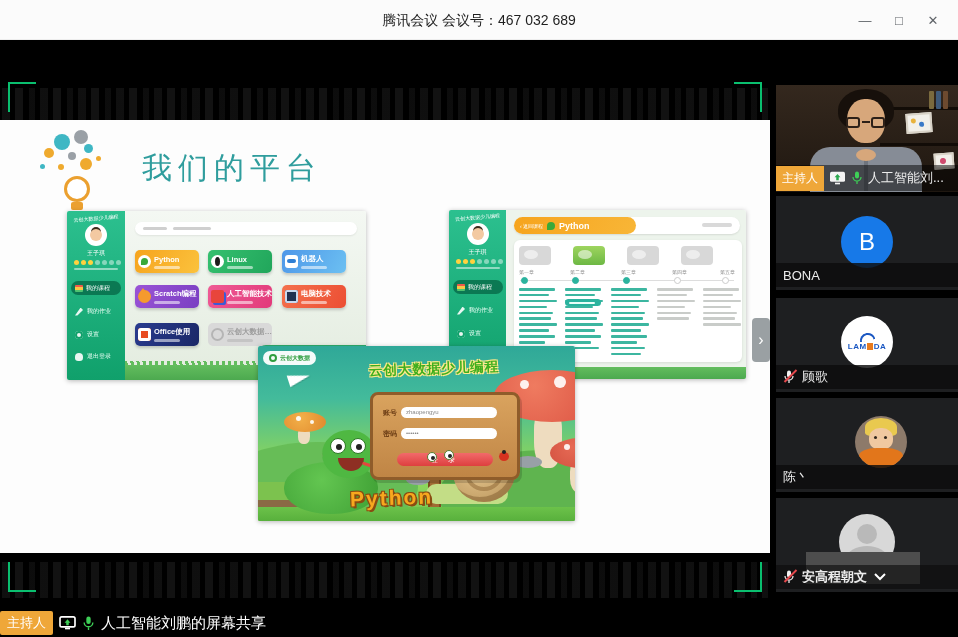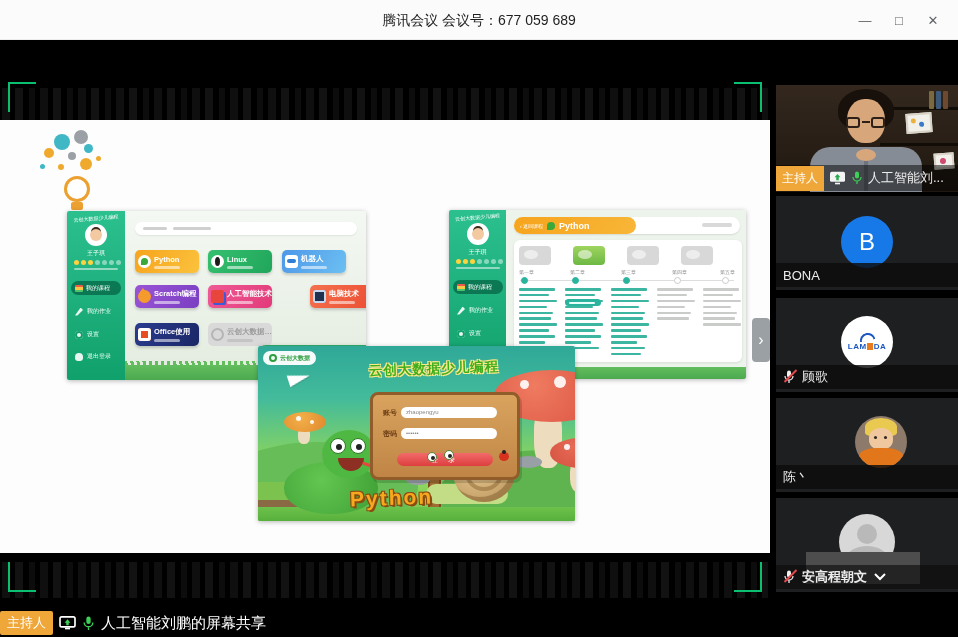--- a/index.html
+++ b/index.html
@@ -64,21 +64,21 @@
   .card { position:absolute; width:64px; height:23px; border-radius:5px; display:flex; align-items:center; gap:3px; padding-left:3px; box-shadow:0 2px 3px rgba(0,0,0,.18); }
   .card .ci { width:13px; height:13px; flex:0 0 13px; position:relative; }
   .card .ctxt { display:flex; flex-direction:column; gap:2px; min-width:0; }
   .card .ct { font-size:7.5px; font-weight:bold; color:#fff; white-space:nowrap; }
   .card .cs { width:26px; height:3px; background:rgba(255,255,255,.55); border-radius:2px; }
   .c1 { background:linear-gradient(120deg,#f6a41d,#fbc23d); }
   .c2 { background:linear-gradient(120deg,#35c06f,#21a65b); }
   .c3 { background:linear-gradient(120deg,#4e97e8,#6cc0f2); }
   .c4 { background:linear-gradient(120deg,#9a54d6,#7a3fc2); }
   .c5 { background:linear-gradient(120deg,#ef5b95,#e23a7a); }
-  .c6 { background:linear-gradient(120deg,#f4714d,#ec4e33);margin-left:28px; }
+  .c6 { background:linear-gradient(120deg,#f4714d,#ec4e33); }
   .c7 { background:linear-gradient(120deg,#2a3c8f,#1a2766); }
   .c8 { background:#d9d9d9; box-shadow:none; }
   .c8 .ct { color:#9b9b9b; } .c8 .cs { background:#c4c4c4; }
   .ico-snake { background:#fff; border-radius:50%; }
   .ico-snake:after { content:""; position:absolute; left:3px; top:3px; width:7px; height:7px; background:#3aa93a; border-radius:50% 50% 50% 0; }
   .ico-penguin { background:#fff; border-radius:50%; }
   .ico-penguin:after { content:""; position:absolute; left:4px; top:2px; width:5px; height:9px; background:#1c1c1c; border-radius:50%; }
   .ico-robot { background:#fff; border-radius:3px; }
   .ico-robot:after { content:""; position:absolute; left:2px; top:4px; width:9px; height:4px; background:#2f7fd4; border-radius:2px; }
   .ico-cat { background:#f59a2d; border-radius:50%; }
@@ -210,21 +210,21 @@
   .mic-wrap { position:relative; width:14px; height:16px; flex:0 0 14px; }
   .mic-slash { position:absolute; left:-1px; top:6px; width:17px; height:2px; background:#e5484d; transform:rotate(-45deg); z-index:2; }
   .share-mini { width:17px; height:15px; flex:0 0 17px; }
 </style>
 </head>
 <body>
 
 <div id="app">
 
   <div class="titlebar">
-    <div class="tb-title">腾讯会议 会议号：677 059 689</div>
+    <div class="tb-title">腾讯会议 会议号：467 032 689</div>
     <div class="win-controls">
       <div class="win-btn">
           <span>—</span>
         </div>
       <div class="win-btn">
           <span>□</span>
         </div>
       <div class="win-btn">
           <span>✕</span>
         </div>
@@ -246,20 +246,21 @@
         <span class="dot" style="left:6px;top:20px;width:10px;height:10px;background:#efaa2e;"></span>
         <span class="dot" style="left:46px;top:16px;width:9px;height:9px;background:#3fb7c4;"></span>
         <span class="dot" style="left:30px;top:24px;width:8px;height:8px;background:#9aa0a6;"></span>
         <span class="dot" style="left:42px;top:30px;width:12px;height:12px;background:#efaa2e;"></span>
         <span class="dot" style="left:2px;top:36px;width:5px;height:5px;background:#3fb7c4;"></span>
         <span class="dot" style="left:58px;top:28px;width:5px;height:5px;background:#efaa2e;"></span>
         <span class="dot" style="left:20px;top:36px;width:6px;height:6px;background:#efaa2e;"></span>
         <span class="bulb"></span>
           <span class="bulb-base"></span>
       </div>
+      <div class="slide-title">我们的平台</div>
 
       <div class="shot shot-left">
         <div class="mini-side sl-side">
           <div class="mini-logo">云创大数据少儿编程</div>
           <div class="mini-avatar">
               <b></b>
               <i></i>
             </div>
           <div class="mini-name">王子琪</div>
           <div class="medals">

